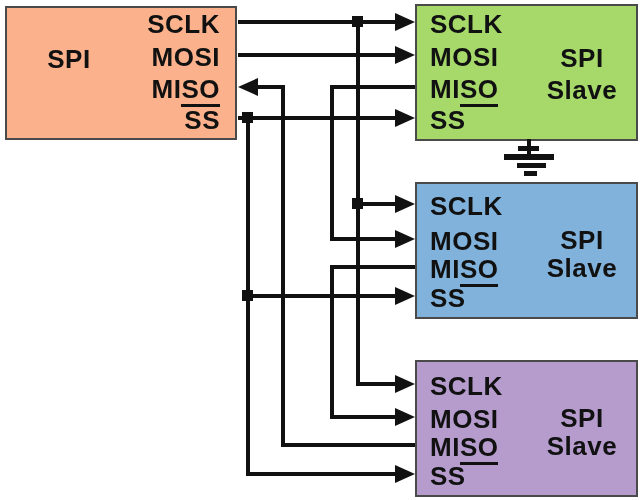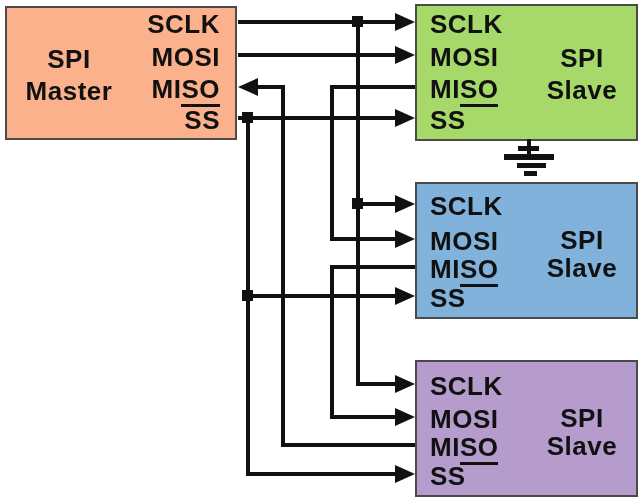--- a/index.html
+++ b/index.html
@@ -23,21 +23,20 @@
   .gb{position:absolute;background:#111;}
 </style>
 </head>
 <body>
 
 <div id="canvas">
 
   <div class="box" style="left: 5px; top: 6px; width: 232px; height: 134px; background-color: rgb(251, 178, 140);">
     <div class="title t32" style="left:6px;top:35px;width:112px;">
       <span class="tl">SPI</span>
-      <span class="tl">Master</span>
     </div>
     <div class="pin pr" style="top:1px;"><span>SCLK</span><span class="u"></span></div>
     <div class="pin pr" style="top:34px;"><span>MOSI</span><span class="u"></span></div>
     <div class="pin pr" style="top:66px;"><span>MI</span><span class="u">SO</span></div>
     <div class="pin pr" style="top:97px;"><span>SS</span><span class="u"></span></div>
   </div>
 
   <div class="box" style="left: 415px; top: 4px; width: 223px; height: 137px; background-color: rgb(166, 217, 106);">
     <div class="title t32" style="left:105px;top:36px;width:120px;">
       <span class="tl">SPI</span>

